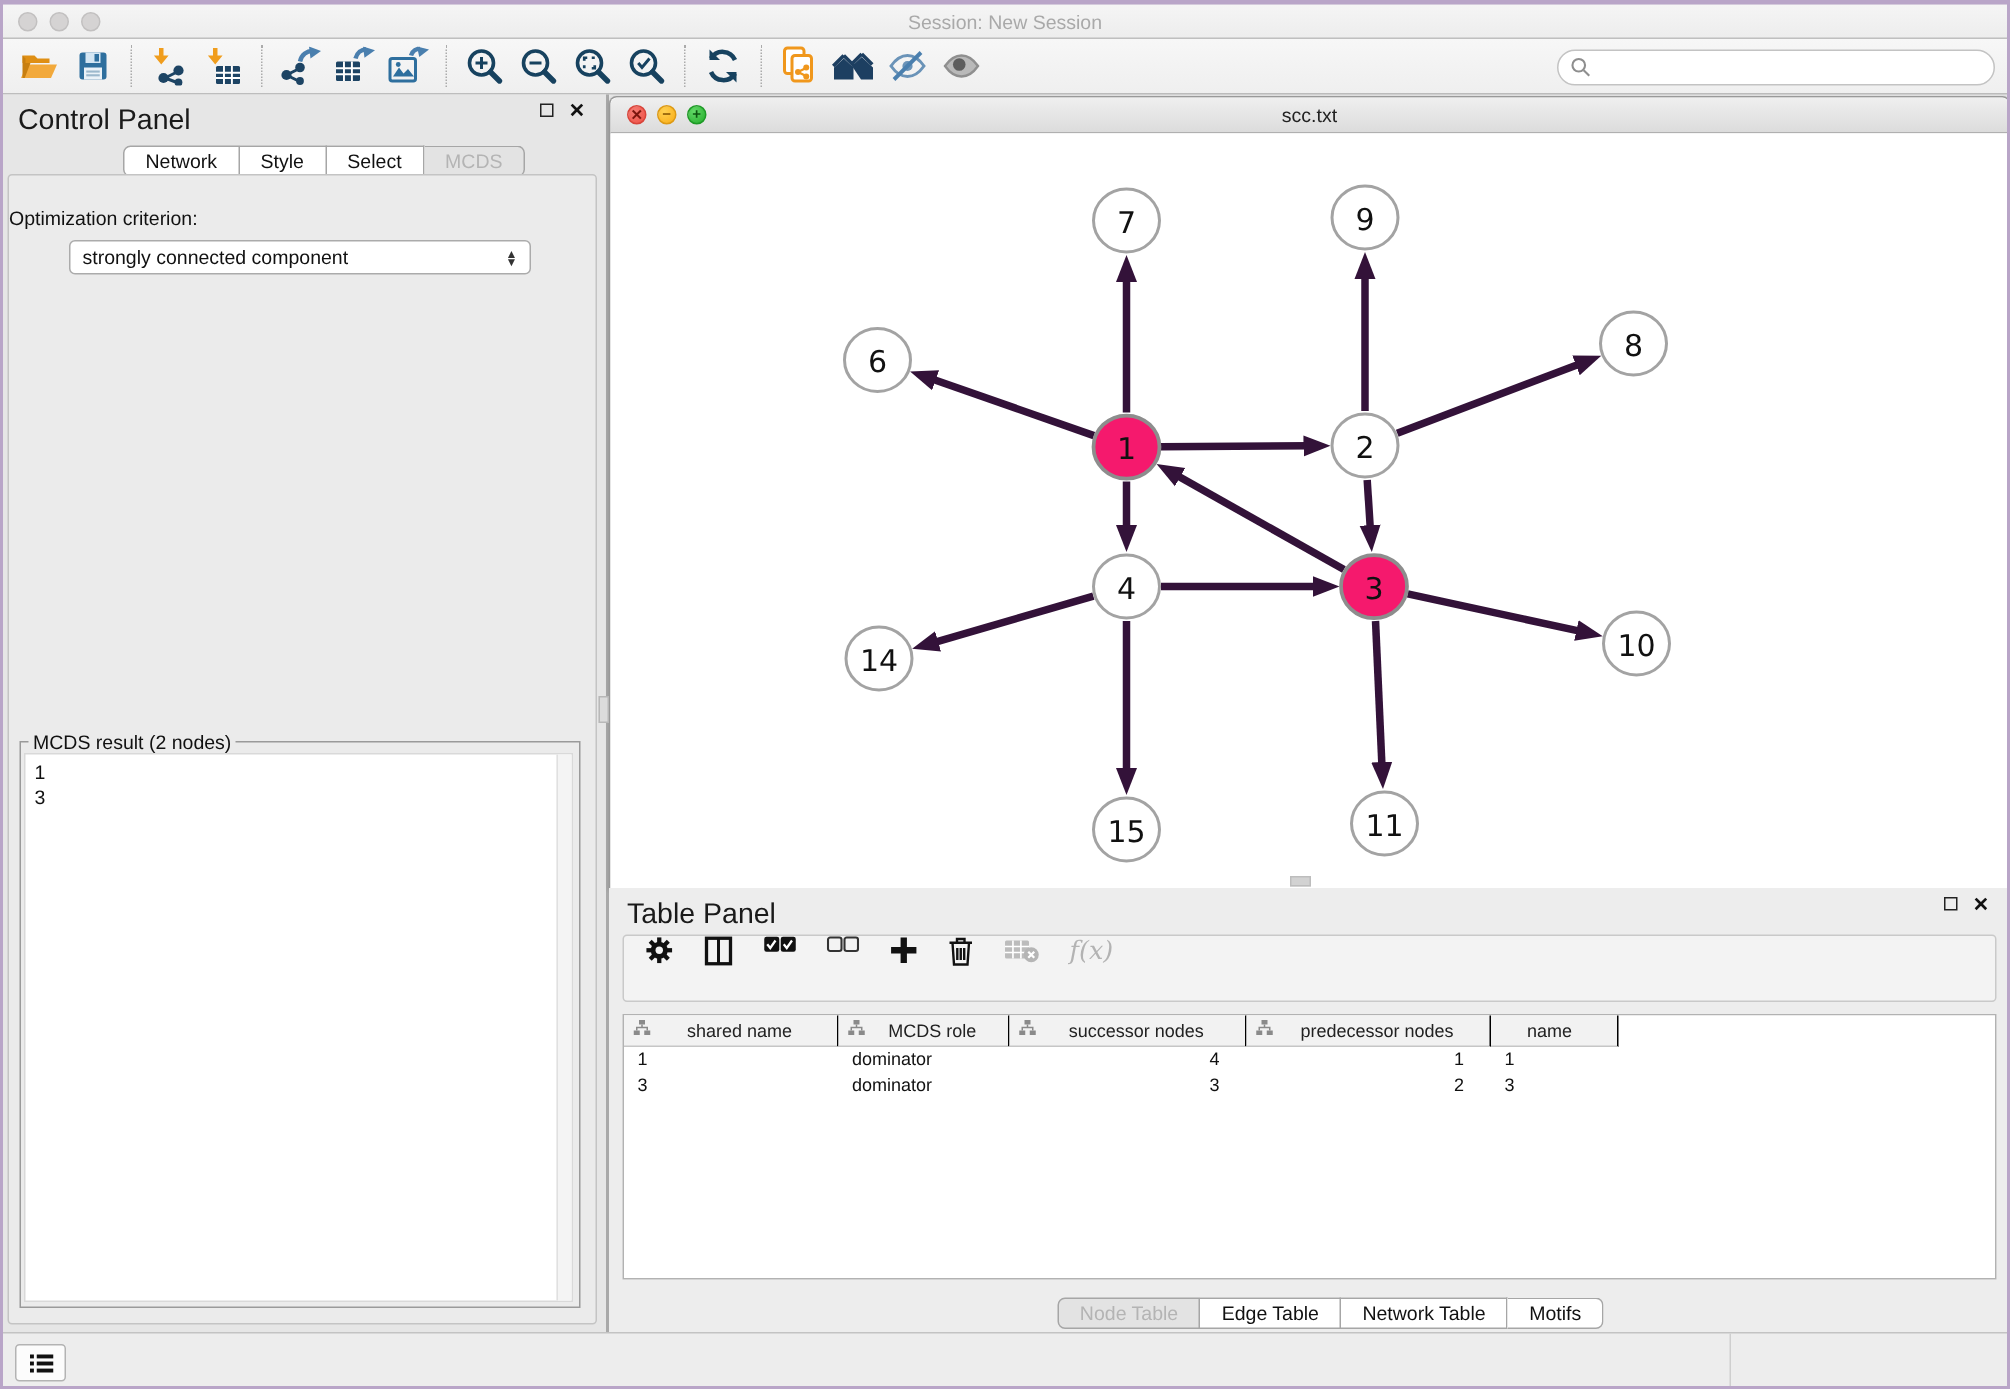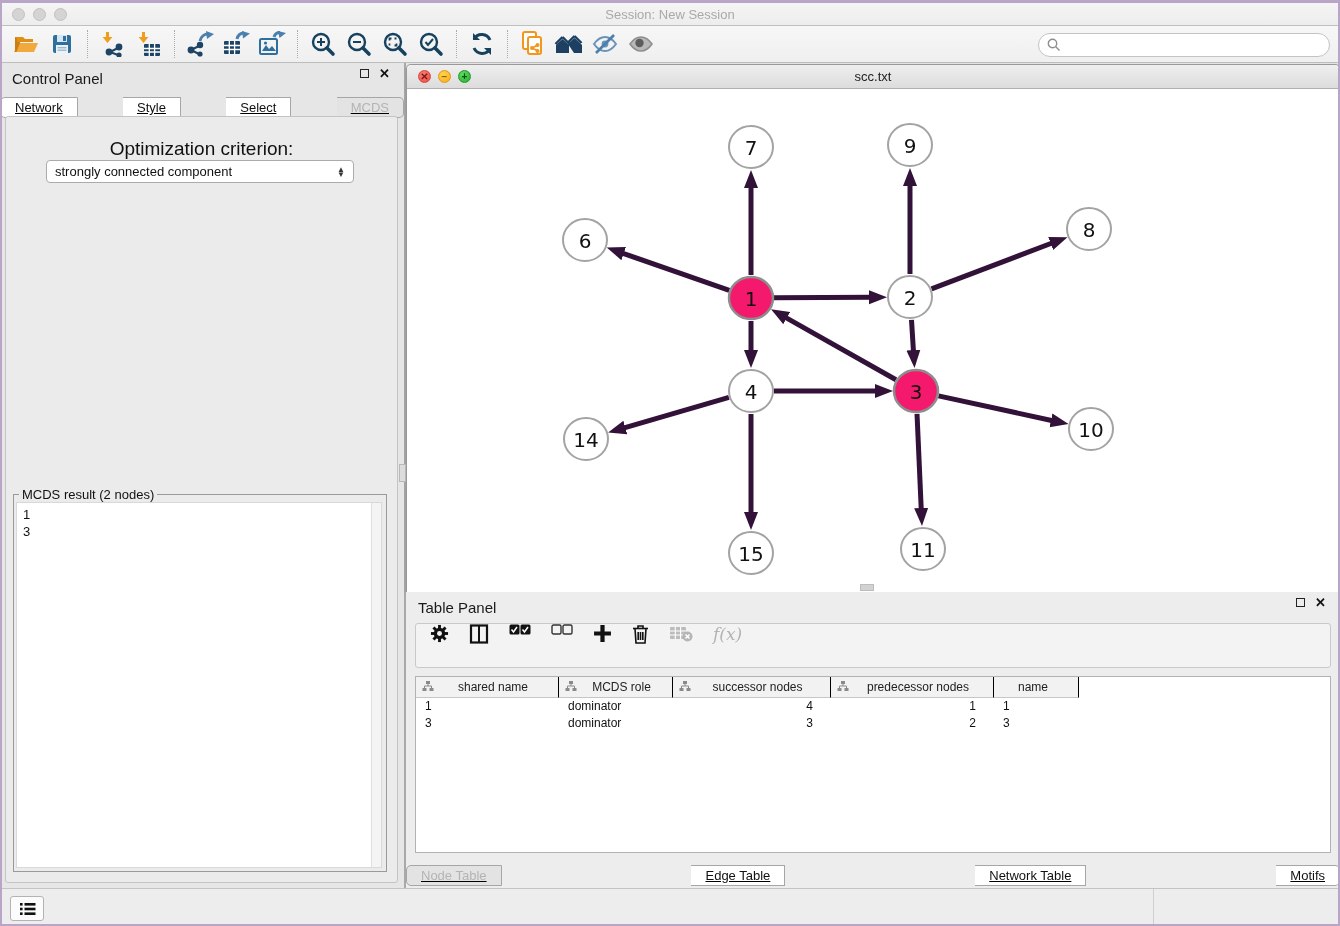--- a/index.html
+++ b/index.html
@@ -30,36 +30,36 @@
   .tb-sep { width:0; height:28px; border-left:1px dotted #ababab; margin:0 7px; flex:0 0 auto; }
   .searchbox { position:absolute; right:10px; top:7px; width:292px; height:24px;
     background:#fff; border:1px solid #c3c3c3; border-radius:12px;
     display:flex; align-items:center; padding-left:8px; }
   .searchbox input { border:none; outline:none; background:transparent; font-size:12px;
     width:250px; margin-left:5px; font-family:"Liberation Sans",sans-serif; }
 
   
   .control-panel { position:absolute; left:0; top:63px; width:404px; height:825px; background:#e6e6e6; }
   .panel-head { position:relative; height:28px; }
-  .panel-title { position:absolute; left:12px; top:7px; font-size:15px; color:#1a1a1a; }
+  .panel-title { position:absolute; left:12px; top:7px; font-size:19px; color:#1a1a1a; }
   .panel-btns { position:absolute; right:14px; top:6px; display:flex; gap:10px; align-items:center; }
   .float-icon { width:9px; height:9px; border:1.6px solid #222; }
   .close-icon { font-size:13px; font-weight:bold; color:#111; line-height:9px; }
 
-  .tabs-row { position:absolute; left:0; width:100%; display:flex; justify-content:space-between;text-decoration:underline; }
+  .tabs-row { position:absolute; left:14px; width:100%; display:flex; justify-content:center; }
   .cp-tabs { top:34px; }
   .tab { height:21px; line-height:19px; font-size:13px; color:#111; background:#fff;
     border:1px solid #a6a6a6; border-left:none; padding:0 14px; cursor:default; }
   .tab:first-child { border-left:1px solid #a6a6a6; border-radius:5px 0 0 5px; }
   .tab:last-child { border-radius:0 5px 5px 0; }
   .tab.active { background:#e3e3e3; color:#b4b4b4; }
 
   .cp-box { position:absolute; left:5px; top:53px; width:393px; height:767px;
     background:#ebebeb; border:1px solid #c4c4c4; border-radius:3px; }
-  .opt-label { position:absolute; left:0; width:100%; top:21px; text-align:center; font-size:19px; color:#111; }
+  .opt-label { position:absolute; left:0; width:100%; top:21px; font-size:13px; color:#111; }
   .dropdown { position:absolute; left:40px; top:43px; width:308px; height:23px; background:#fff;
     border:1px solid #ababab; border-radius:4px; display:flex; align-items:center;
     padding:0 8px; font-size:13px; color:#111; }
   .dd-stepper { margin-left:auto; display:flex; flex-direction:column; align-items:center; line-height:5px; }
   .dd-stepper span { font-size:8px; color:#333; }
   .btn-row { position:absolute; left:0; top:76px; width:100%; display:flex; justify-content:center; gap:15px; }
   .push-btn { height:23px; padding:0 17px; font-size:13px; color:#111;
     background:linear-gradient(#ffffff,#ededed); border:1px solid #ababab; border-radius:4px;
     line-height:21px; cursor:default; }
 

